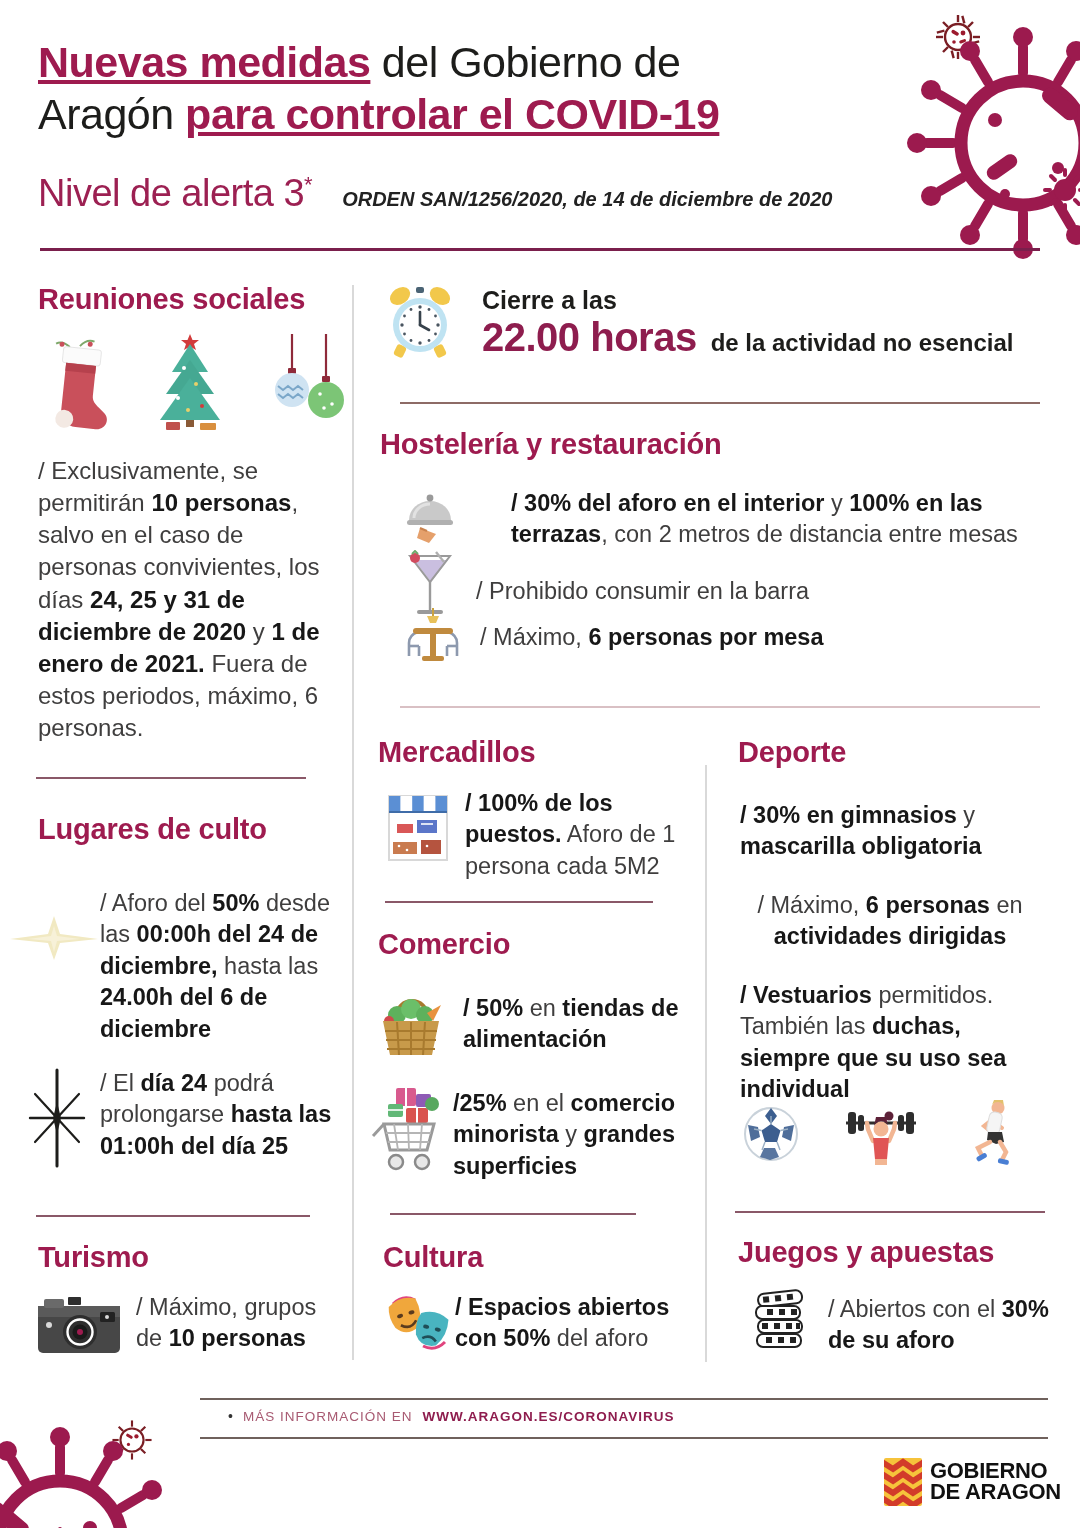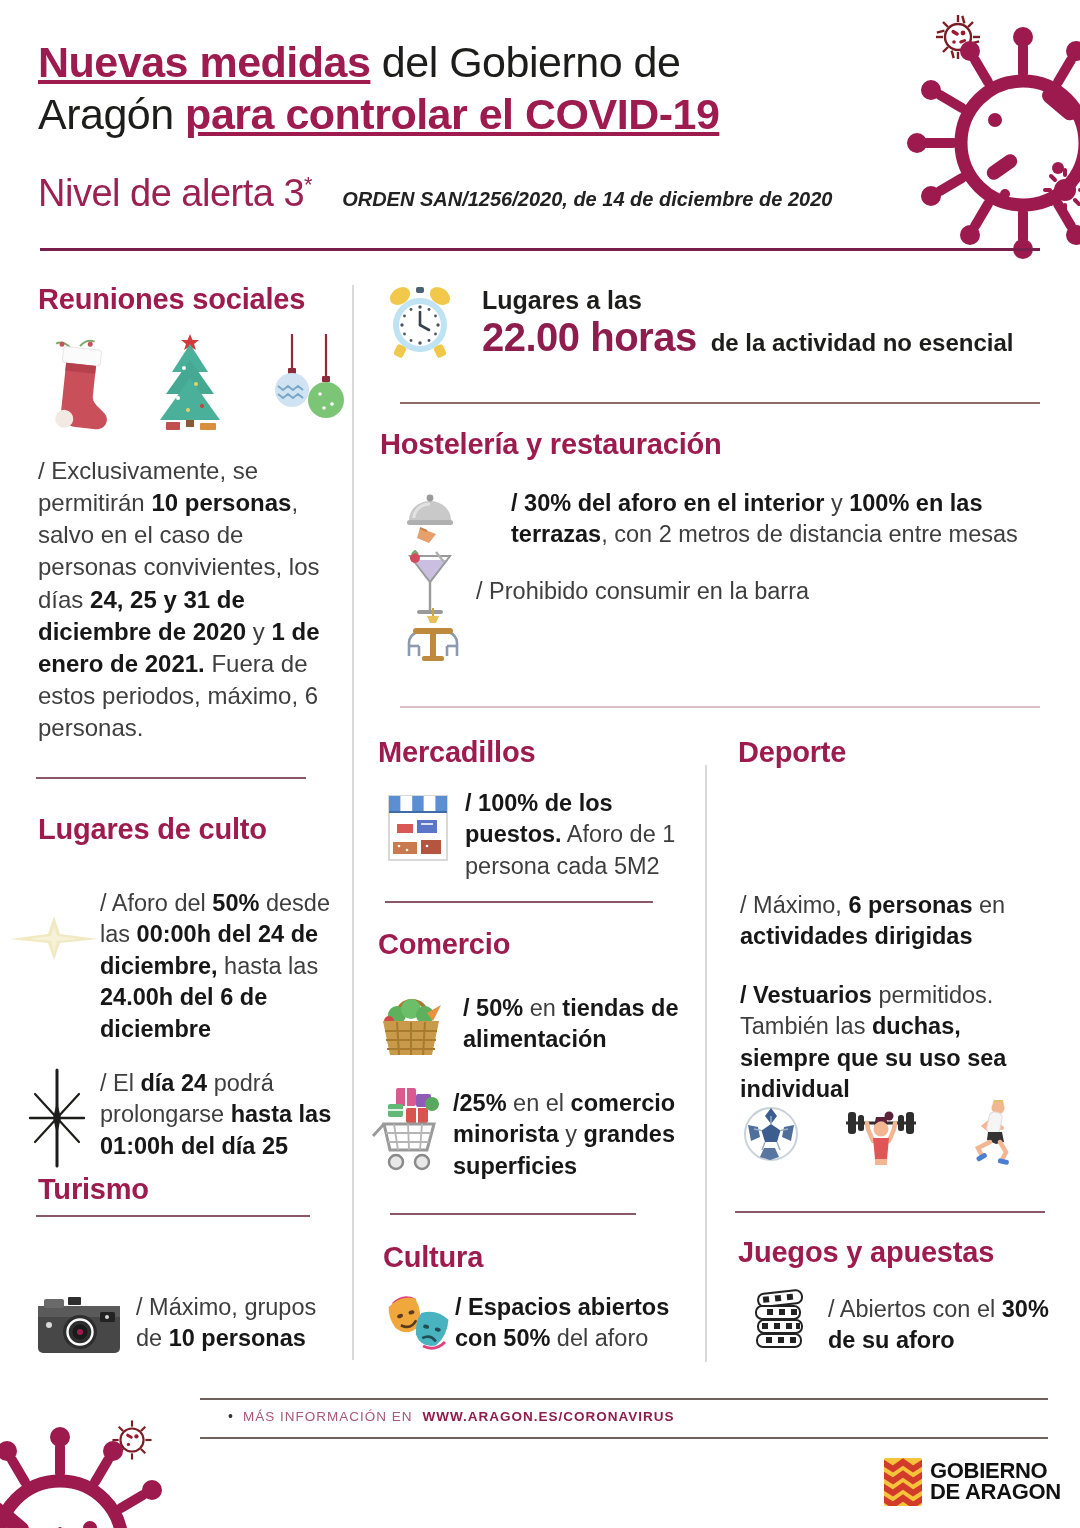--- a/index.html
+++ b/index.html
@@ -200,21 +200,21 @@
         <circle cx="21.5" cy="53" r="1.4"></circle>
         <circle cx="28" cy="59.5" r="1.4"></circle>
     </g>
     <g stroke="#37424c" stroke-width="2.6" stroke-linecap="round">
       <line x1="37" y1="44" x2="37" y2="31"></line>
         <line x1="37" y1="44" x2="46" y2="49"></line>
     </g>
   </svg>
 
   <div class="abs" style="left:482px;top:286px;">
-    <div class="closure-line1">Lugares a las</div>
+    <div class="closure-line1">Cierre a las</div>
     <div style="display:flex;align-items:baseline;">
       <span class="closure-time">22.00 horas</span>
       <span class="closure-rest">de la actividad no esencial</span>
     </div>
   </div>
 
   <div class="hline" style="top:402px;left:400px;width:640px;background:#8d6b66;"></div>
 
   <div class="abs sec-title" style="left:380px;top:428px;">Hostelería y restauración</div>
 
@@ -252,20 +252,21 @@
           <line x1="7" y1="38" x2="17" y2="38"></line>
           <line x1="17" y1="38" x2="17" y2="48"></line>
         <path d="M46 24 q9 3 9 11 v13"></path>
           <line x1="55" y1="38" x2="45" y2="38"></line>
           <line x1="45" y1="38" x2="45" y2="48"></line>
       </g>
       <rect x="11" y="20" width="40" height="6" rx="3" fill="#c08a3e"></rect>
       <rect x="28" y="26" width="6" height="22" fill="#c08a3e"></rect>
       <rect x="20" y="48" width="22" height="5" rx="2" fill="#c08a3e"></rect>
     </svg>
+    <div class="body-t" style="margin-left:16px;margin-top:14px;width:560px;"><span>/  Máximo, </span><span class="seg-b">6 personas por mesa</span></div>
   </div>
 
   <div class="hline" style="top:706px;left:400px;width:640px;background:#d9c0c4;"></div>
 
   <div class="abs sec-title" style="left:378px;top:736px;text-align:right;">Mercadillos</div>
 
   <div class="abs row" style="left:385px;top:788px;">
     <svg width="66" height="78" viewBox="0 0 66 78" style="flex:none;">
       <rect x="4" y="8" width="58" height="64" fill="#ffffff" stroke="#d8d8d8" stroke-width="2"></rect>
       <g>
@@ -333,21 +334,22 @@
       </g>
       <line x1="16" y1="42" x2="5" y2="54" stroke="#9a9a9a" stroke-width="3"></line>
       <circle cx="28" cy="80" r="7" fill="#e8e8e8" stroke="#8a8a8a" stroke-width="2.5"></circle>
       <circle cx="54" cy="80" r="7" fill="#e8e8e8" stroke="#8a8a8a" stroke-width="2.5"></circle>
     </svg>
     <div class="body-t" style="margin-left:5px;margin-top:6px;width:240px;"><span class="seg-b">/</span><span class="seg-b">25%</span><span> en el </span><span class="seg-b">comercio minorista</span><span> y </span><span class="seg-b">grandes superficies</span></div>
   </div>
 
   <div class="abs sec-title" style="left:738px;top:736px;">Deporte</div>
 
-  <div class="abs body-t" style="left:740px;top:890px;width:300px;"><span>/ Máximo, </span><span class="seg-b">6 personas</span><span> en </span><span class="seg-b">actividades dirigidas</span></div>
+  <div class="abs body-t" style="left:740px;top:800px;width:300px;"><span class="seg-b">/ </span><span class="seg-b">30% en gimnasios</span><span> y </span><span class="seg-b">mascarilla obligatoria</span></div>
+  <div class="abs body-t" style="left:740px;top:890px;width:300px;text-align:center;"><span>/ Máximo, </span><span class="seg-b">6 personas</span><span> en </span><span class="seg-b">actividades dirigidas</span></div>
   <div class="abs body-t" style="left:740px;top:980px;width:308px;"><span class="seg-b">/ </span><span class="seg-b">Vestuarios</span><span> permitidos. También las </span><span class="seg-b">duchas, siempre que su uso sea individual</span></div>
 
   <div class="abs" style="left:742px;top:1098px;display:flex;gap:42px;align-items:center;">
     <svg width="58" height="58" viewBox="0 0 58 58">
       <circle cx="29" cy="29" r="26" fill="#fff" stroke="#c9d2da" stroke-width="2"></circle>
       <polygon points="29,19 38.5,25.5 35,37 23,37 19.5,25.5" fill="#3c5e8f"></polygon>
       <path d="M29 3 l6 8 -6 8 -6 -8 z" fill="#3c5e8f"></path>
       <path d="M6 20 l10 2 2 10 -9 4 z" fill="#3c5e8f" opacity="0.9"></path>
       <path d="M52 20 l-10 2 -2 10 9 4 z" fill="#3c5e8f" opacity="0.9"></path>
       <path d="M18 52 l4 -9 11 0 4 9 -9 3 z" fill="#3c5e8f" opacity="0.85"></path>
@@ -413,21 +415,21 @@
       </g>
       <polygon points="39,34 43,50 39,66 35,50" fill="#1d1d1b"></polygon>
     </svg>
   </div>
   <div class="abs body-t" style="left:100px;top:1068px;width:240px;"><span>/ El </span><span class="seg-b">día 24</span><span> podrá prolongarse </span><span class="seg-b">hasta las 01:00h del día 25</span></div>
 
   <div class="hline" style="top:1215px;left:36px;width:274px;"></div>
   <div class="hline" style="top:1213px;left:390px;width:246px;"></div>
   <div class="hline" style="top:1211px;left:735px;width:310px;"></div>
 
-  <div class="abs sec-title" style="left:38px;top:1173px;">Turismo</div>
+  <div class="abs sec-title" style="left:38px;top:1241px;">Turismo</div>
   <div class="abs row" style="left:36px;top:1292px;">
     <svg width="86" height="64" viewBox="0 0 86 64" style="flex:none;">
       <rect x="2" y="14" width="82" height="47" rx="5" fill="#474747"></rect>
       <rect x="2" y="14" width="82" height="11" fill="#5a5a5a"></rect>
       <rect x="8" y="7" width="20" height="9" rx="2" fill="#6a6a6a"></rect>
       <rect x="32" y="5" width="13" height="8" rx="1" fill="#2e2e2e"></rect>
       <circle cx="44" cy="40" r="17" fill="#2e2e2e"></circle>
       <circle cx="44" cy="40" r="12.5" fill="none" stroke="#ffffff" stroke-width="2.4"></circle>
       <circle cx="44" cy="40" r="7.5" fill="#1a1a1a"></circle>
       <circle cx="44" cy="40" r="3" fill="#9e1b4f"></circle>

